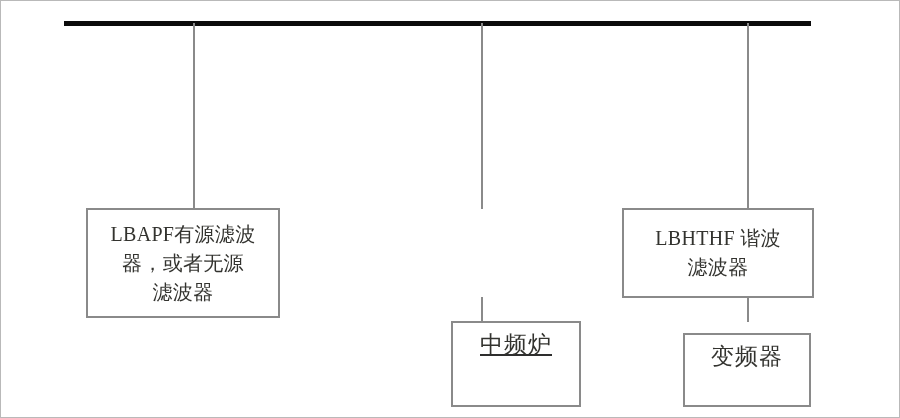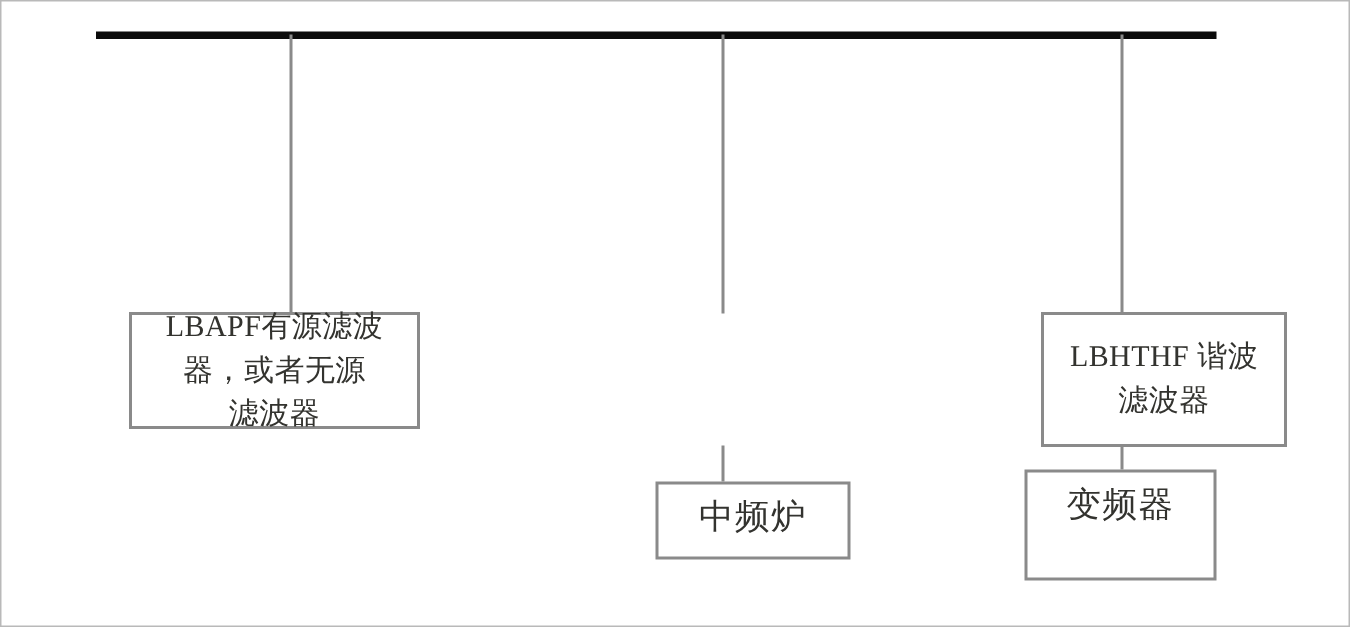--- a/index.html
+++ b/index.html
@@ -81,25 +81,25 @@
     justify-content: center;
     padding-top: 8px;
   }
   .node-box.load .node-label {
     font-size: 23px;
     line-height: 1.2;
     letter-spacing: 1px;
   }
 
   
-  #box-apf      { left: 85px;  top: 207px; width: 194px; height: 78px; }
+  #box-apf      { left: 85px;  top: 207px; width: 194px; height: 110px; }
   #box-lbhtht   { left: 406px; top: 207px; width: 148px; height: 90px;  }
-  #box-lbhthf   { left: 693px; top: 207px; width: 164px; height: 90px;  }
-  #box-furnace  { left: 436px; top: 320px; width: 130px; height: 52px;  }
-  #box-inverter { left: 682px; top: 312px; width: 128px; height: 74px;  }
+  #box-lbhthf   { left: 621px; top: 207px; width: 192px; height: 90px;  }
+  #box-furnace  { left: 450px; top: 320px; width: 130px; height: 86px; text-decoration: underline;  }
+  #box-inverter { left: 682px; top: 332px; width: 128px; height: 74px;  }
 </style>
 </head>
 <body>
 
 <div id="diagram-canvas">
 
   <div class="bus-bar"></div>
 
   <div class="drop-line d1"></div>
   <div class="drop-line d2"></div>

